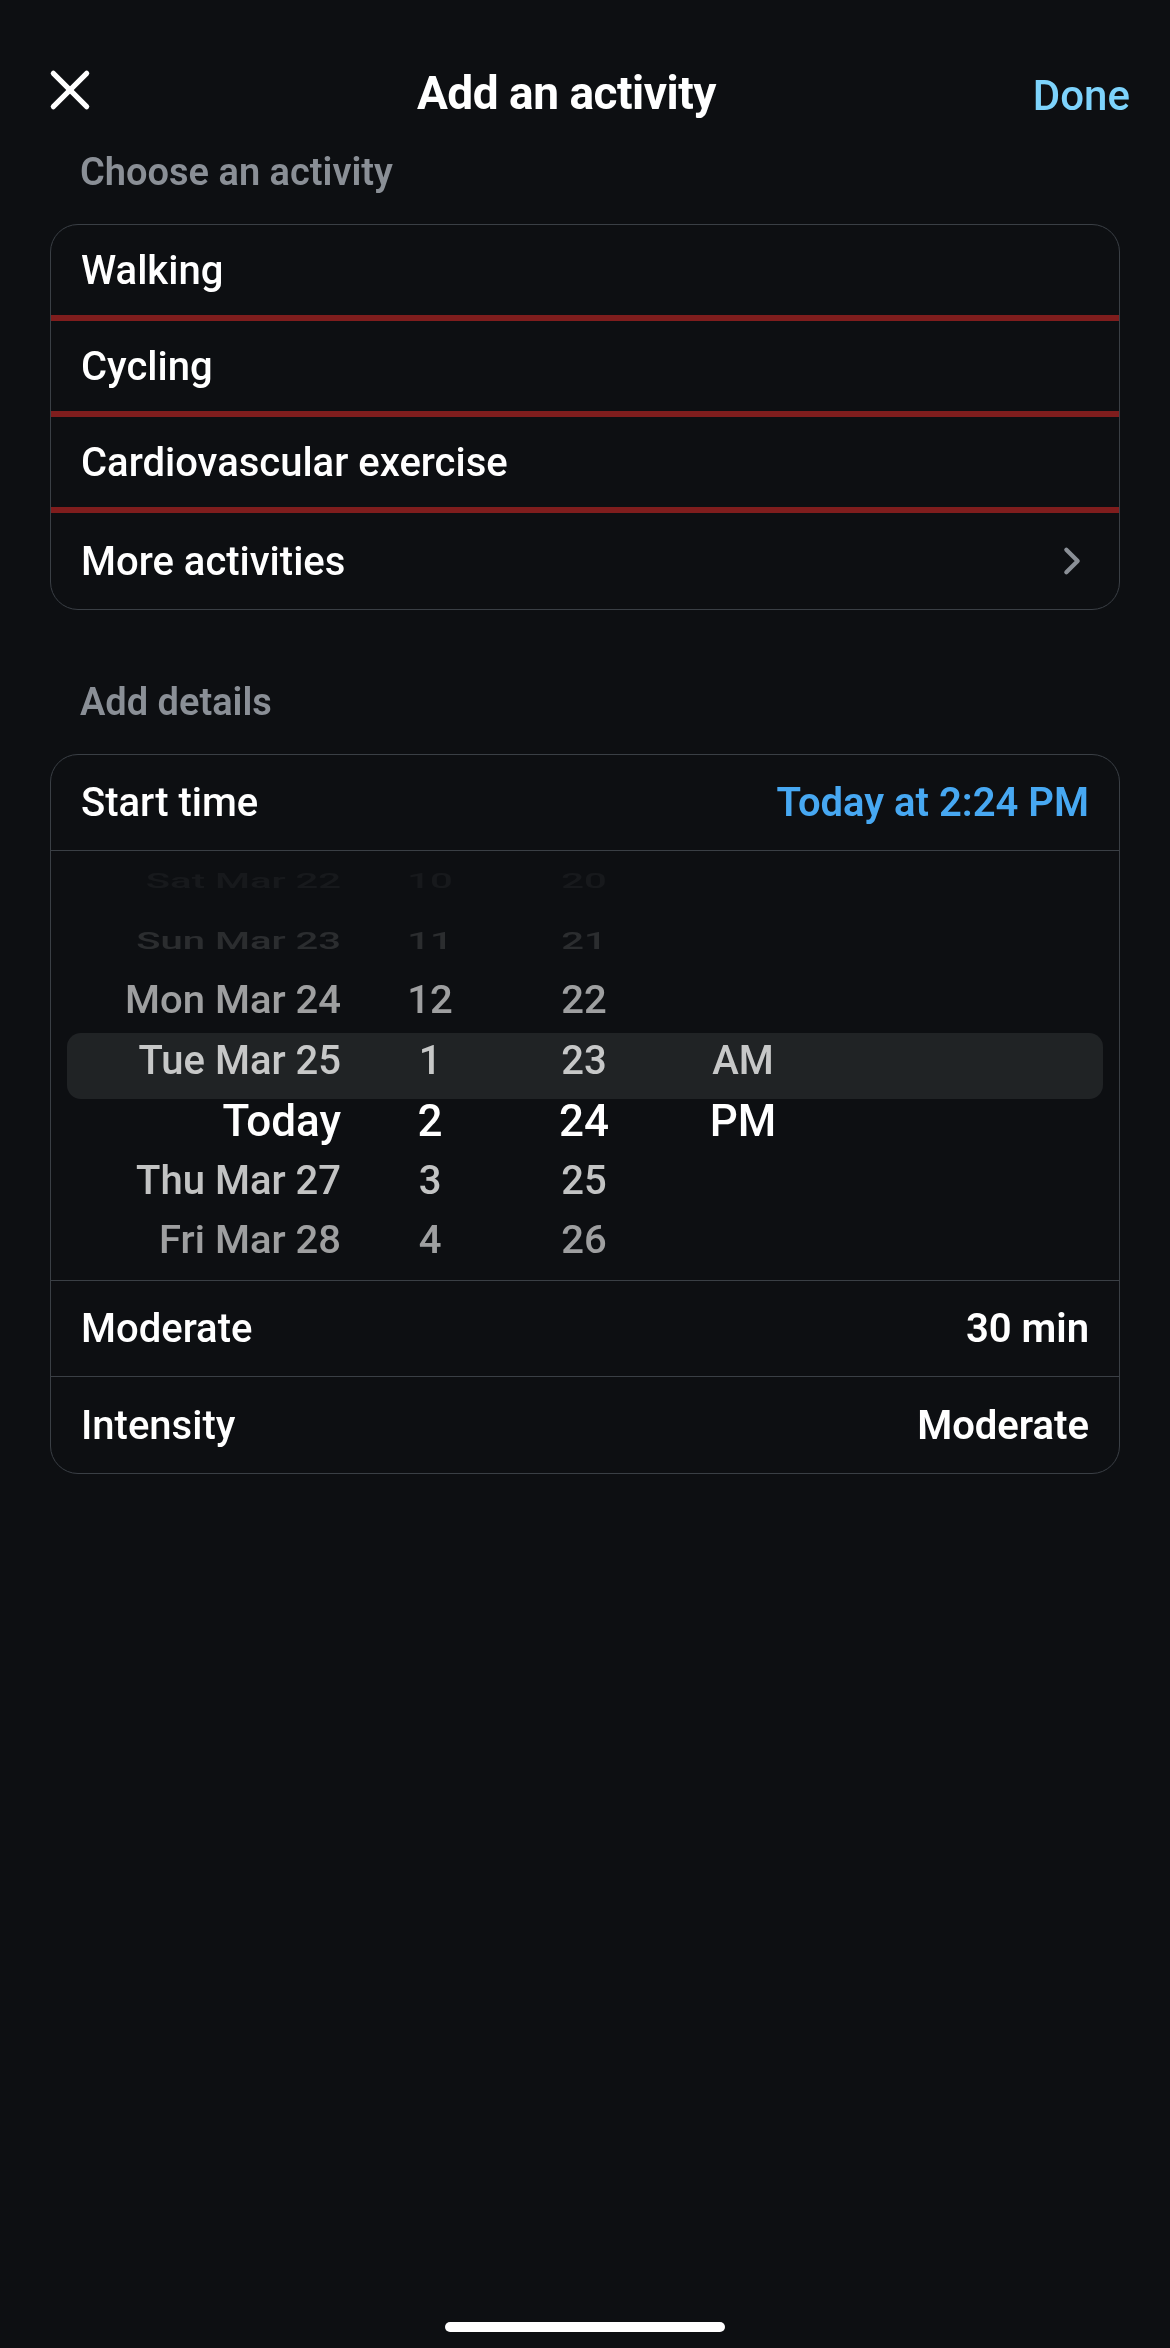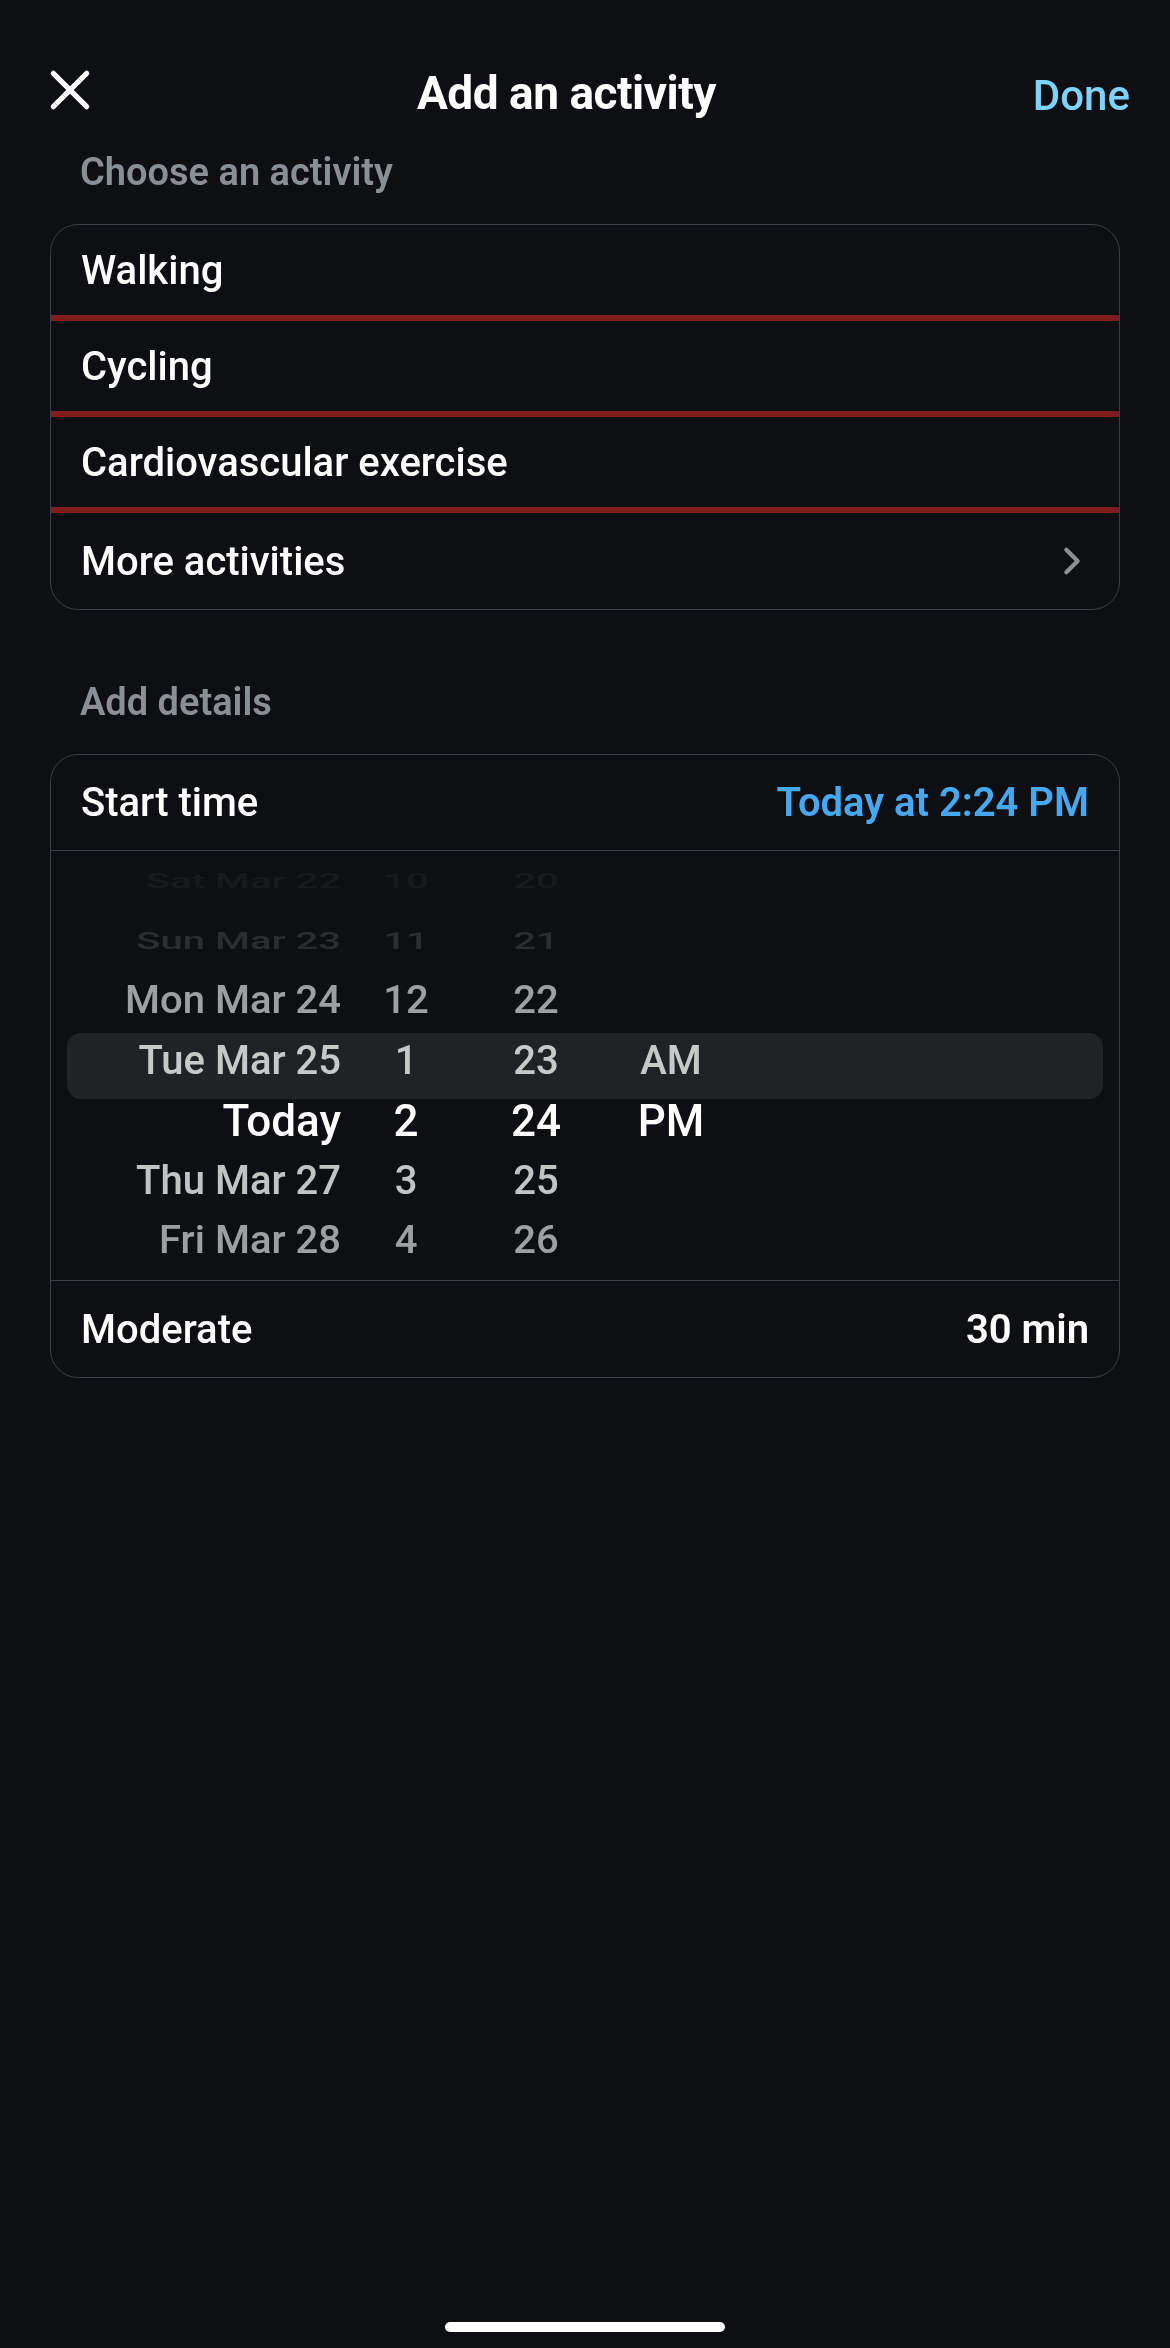--- a/index.html
+++ b/index.html
@@ -123,20 +123,21 @@
     height: 66px;
     border-radius: 14px;
     background: rgba(120,125,130,0.18);
     z-index: 0;
   }
   .picker-cols {
     position: absolute;
     top: 0; left: 0; right: 0; bottom: 0;
     display: flex;
     z-index: 1;
+    gap: 24px;
   }
   .col {
     display: flex;
     flex-direction: column;
     align-items: flex-end;
     justify-content: flex-start;
   }
   .col.date { flex: 0 0 300px; padding-right: 10px; }
   .col.hour { flex: 0 0 110px; align-items: center; }
   .col.minute { flex: 0 0 150px; align-items: center; }
@@ -255,17 +256,21 @@
           <div class="picker-item selected">PM</div>
         </div>
       </div>
     </div>
 
     <div class="detail-row">
       <span class="detail-label">Moderate</span>
       <span class="detail-value">30 min</span>
     </div>
 
+    <div class="detail-row">
+      <span class="detail-label">Intensity</span>
+      <span class="detail-value">Moderate</span>
+    </div>
   </div>
 
 </div>
 
 <div class="home-indicator"></div>
 
 </body></html>

